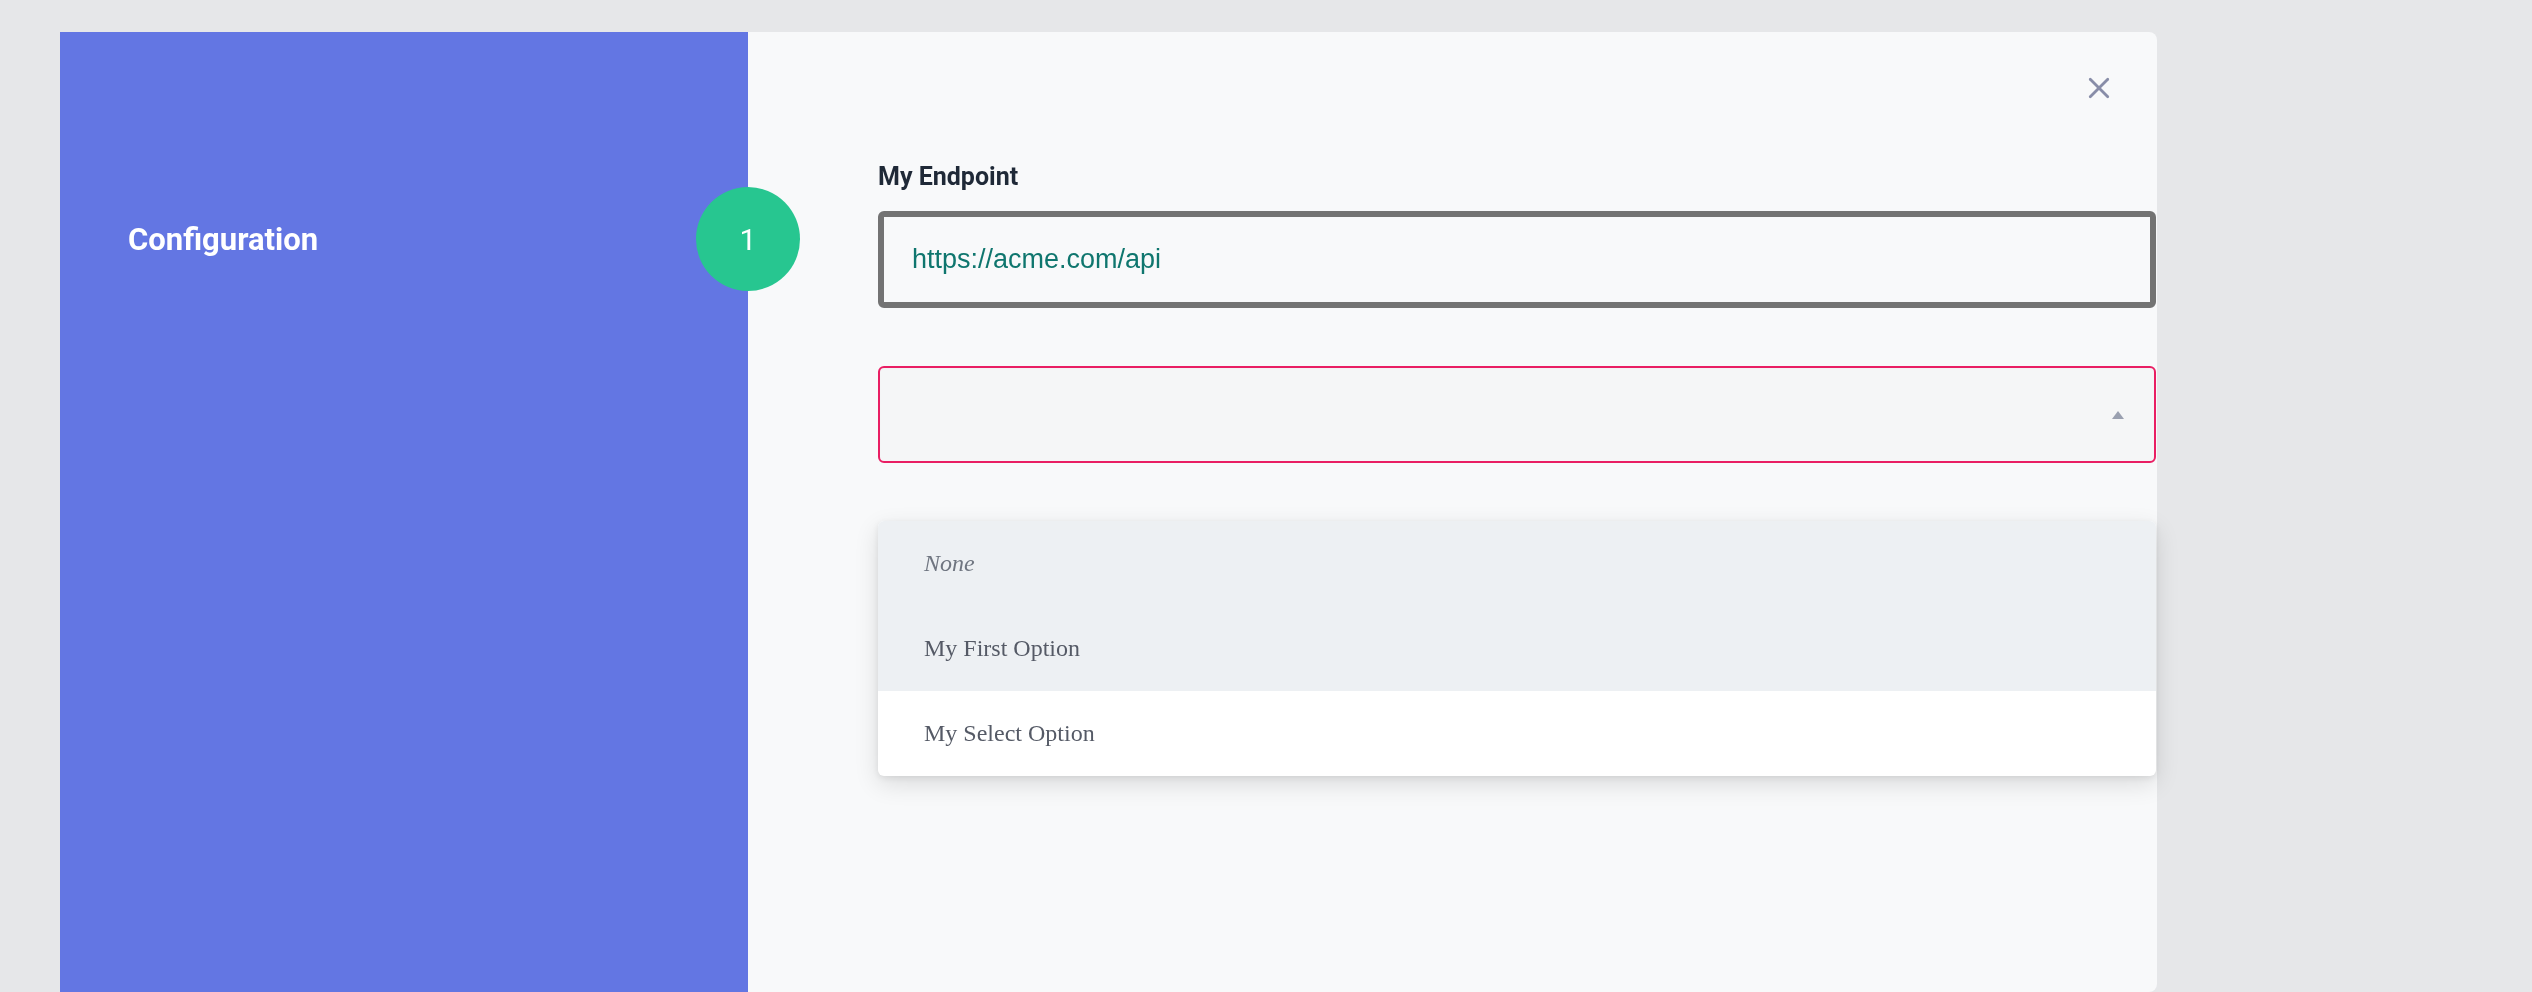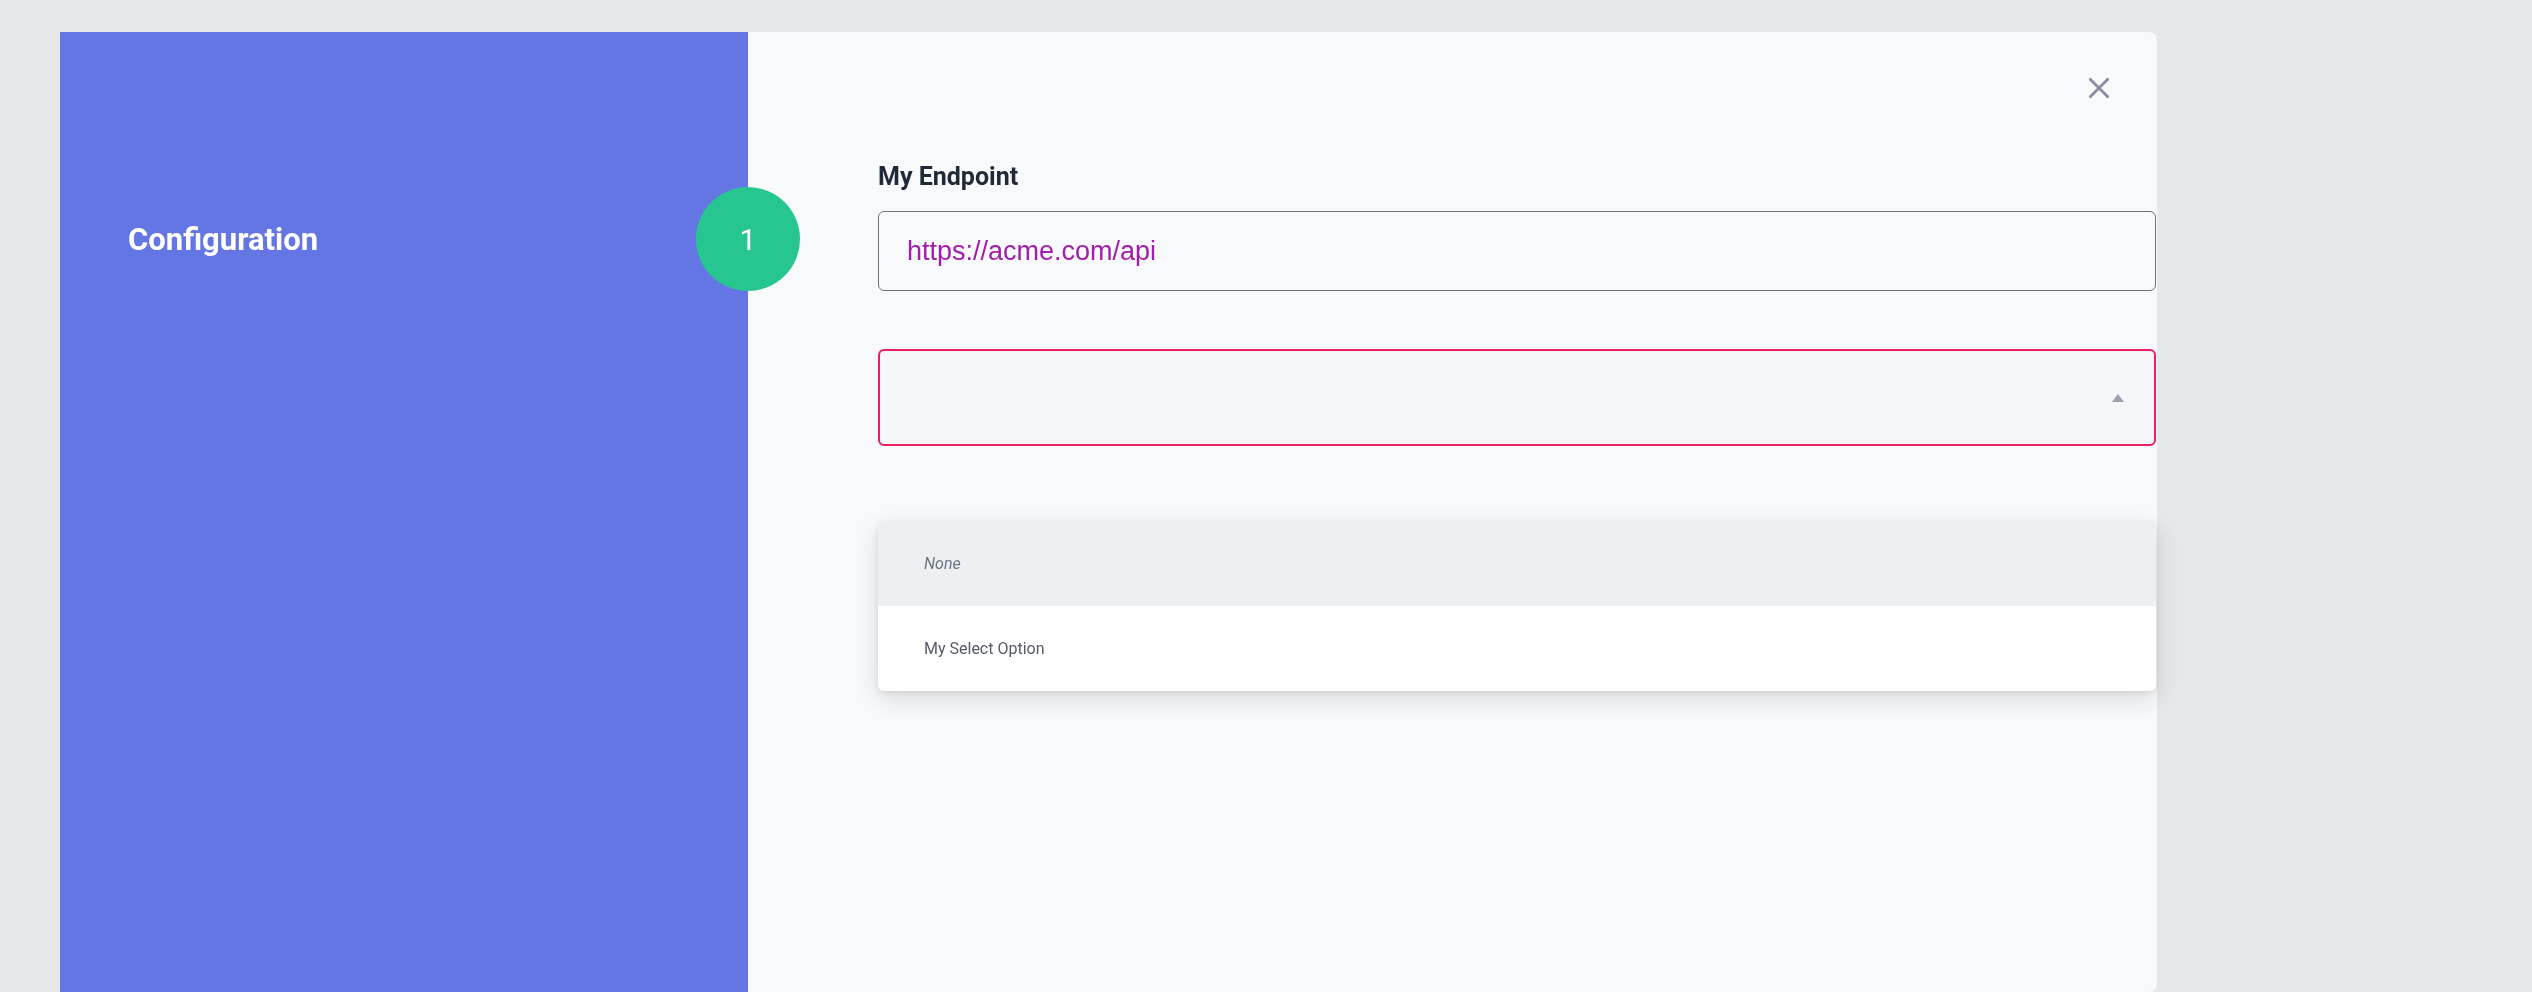--- a/index.html
+++ b/index.html
@@ -89,27 +89,27 @@
     }
     .form-label {
       display: block;
       font-size: 25px;
       font-weight: 700;
       color: #1f2937;
       margin-bottom: 20px;
     }
     .text-input {
       width: 100%;
-      height: 80px;
-      border: 1px solid #737373;
+      height: 97px;
+      border: 6px solid #737373;
       border-radius: 6px;
       background: #f8f9fa;
       padding: 0 28px;
       font-size: 27px;
-      color: #a21caf;
+      color: #0f766e;
       outline: none;
     }
     .select-box {
       width: 100%;
       height: 97px;
       border: 2px solid #e91e63;
       border-radius: 6px;
       background: #f5f6f7;
       padding: 0 28px;
       font-size: 25px;
@@ -138,23 +138,24 @@
       border-radius: 6px;
       box-shadow: 0 8px 24px rgba(0,0,0,0.12), 0 2px 6px rgba(0,0,0,0.08);
       overflow: hidden;
       z-index: 10;
     }
     .dropdown-item {
       height: 85px;
       padding: 0 46px;
       display: flex;
       align-items: center;
-      font-size: 16px;
+      font-size: 24px;
       color: #555a66;
       cursor: pointer;
+      font-family: Liberation Serif, serif;
     }
     .dropdown-item.highlight {
       background: #edf0f3;
     }
     .dropdown-item.none {
       font-style: italic;
       color: #6f7580;
     }
   </style>
 </head>
@@ -193,18 +194,19 @@
               <polygon points="8,1 14,9 2,9" fill="#9aa0b0"></polygon>
             </svg>
           </span>
         </div>
       </div>
 
     </div>
 
     <div class="dropdown">
       <div class="dropdown-item highlight none">None</div>
+      <div class="dropdown-item highlight">My First Option</div>
       <div class="dropdown-item">My Select Option</div>
     </div>
 
   </div>
 
 </div>
 
 </body></html>

